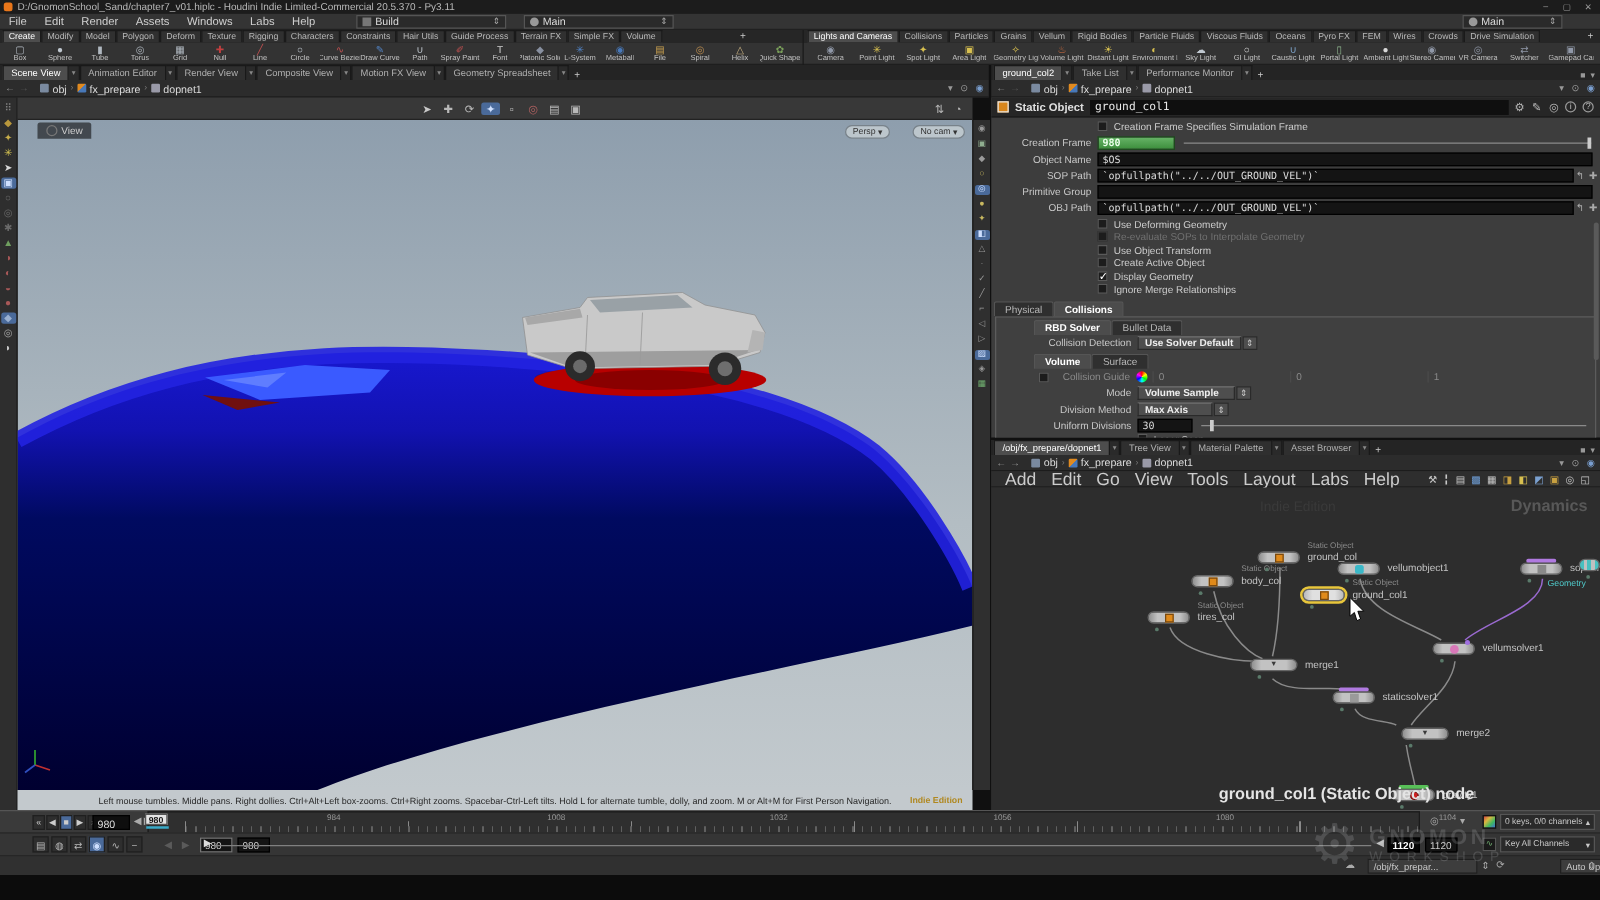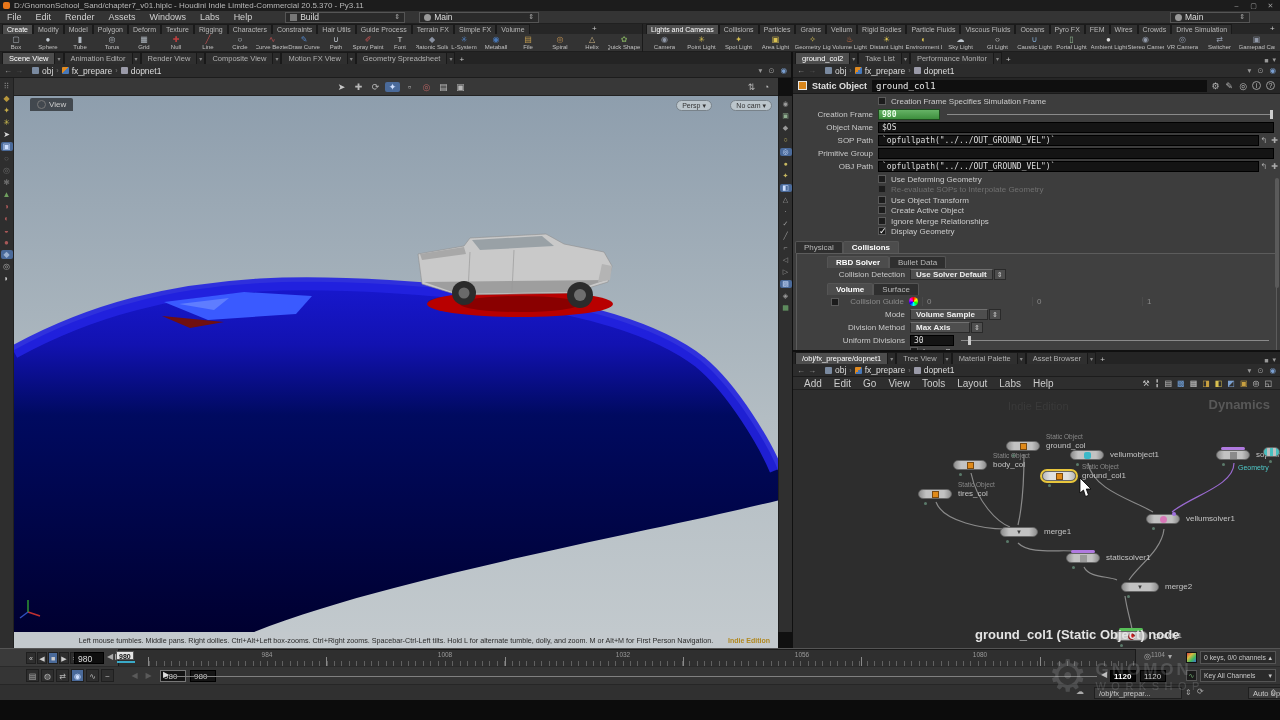--- a/index.html
+++ b/index.html
@@ -99,21 +99,21 @@
   .ddstep{background:#4e4e4e;border:1px solid #2a2a2a;height:11px;display:flex;align-items:center;padding:0 2px;color:#ccc;font-size:7px;margin-left:1px;}
   .wheel{width:9px;height:9px;border-radius:50%;background:conic-gradient(#f00,#ff0,#0f0,#0ff,#00f,#f0f,#f00);flex:none;margin-right:4px;}
   .rampval{width:110px;color:#8a8a8a;font-size:8px;border-left:1px solid #4a4a4a;padding-left:4px;}
   .graylab{color:#8a8a8a;}
   #pscroll{position:absolute;right:1px;top:100px;width:4px;height:110px;background:#5a5a5a;border-radius:2px;}
   
   #netpane{left:793px;top:352px;width:487px;height:296px;background:#2d2d2d;}
   #nettabs{height:12px;background:#242424;display:flex;align-items:flex-end;}
   #netpath{height:13px;background:#2c2c2c;border-bottom:1px solid #1c1c1c;display:flex;align-items:center;gap:3px;padding:0 4px;font-size:8.5px;}
   #netmenu{height:13px;background:#2e2e2e;border-bottom:1px solid #1e1e1e;display:flex;align-items:center;padding:0 5px;}
-  #netmenu .nmi{font-size:10px;color:#ccc;padding:4px 6px;}
+  #netmenu .nmi{font-size:14px;color:#ccc;padding:4px 6px;}
   #netmenu .nicons{margin-left:auto;display:flex;gap:5px;padding-right:3px;}
   .ntico{font-size:8px;}
   #netcanvas{position:relative;width:487px;height:258px;background:#2d2d2d;overflow:hidden;}
   .wm-edition{position:absolute;left:215px;top:10px;font-size:11px;color:#3a3a3a;}
   .wm-context{position:absolute;right:10px;top:7px;font-size:13px;font-weight:bold;color:#585858;}
   .node{position:absolute;width:34px;height:10px;}
   .npill{position:absolute;left:0;top:0;width:34px;height:10px;border-radius:5px;border:1px solid #666;background:linear-gradient(90deg,#8e8e8e,#c2c2c2 22%,#c2c2c2 78%,#8e8e8e);display:flex;align-items:center;justify-content:center;}
   .node::after{content:'';position:absolute;left:6px;top:13px;width:3px;height:3px;border-radius:50%;background:#5a7a6a;}
   .nicon{width:7px;height:7px;}
   .n-static .nicon{background:#e08a1a;border:1px solid #7a4a10;}
@@ -691,27 +691,27 @@
           <span>Re-evaluate SOPs to Interpolate Geometry</span>
         </div>
         <div class="cbrow">
           <span class="cbx"></span>
           <span>Use Object Transform</span>
         </div>
         <div class="cbrow">
           <span class="cbx"></span>
           <span>Create Active Object</span>
         </div>
+        <div class="cbrow checked">
+          <span class="cbx"></span>
+          <span>Display Geometry</span>
+        </div>
         <div class="cbrow">
           <span class="cbx"></span>
           <span>Ignore Merge Relationships</span>
-        </div>
-        <div class="cbrow checked">
-          <span class="cbx"></span>
-          <span>Display Geometry</span>
         </div>
       </div>
 
     <div class="ptabs">
       <span class="ptab">Physical</span>
       <span class="ptab on">Collisions</span>
     </div>
 
     <div class="groupbox">
       <div class="ptabs" style="margin-top:2px">

